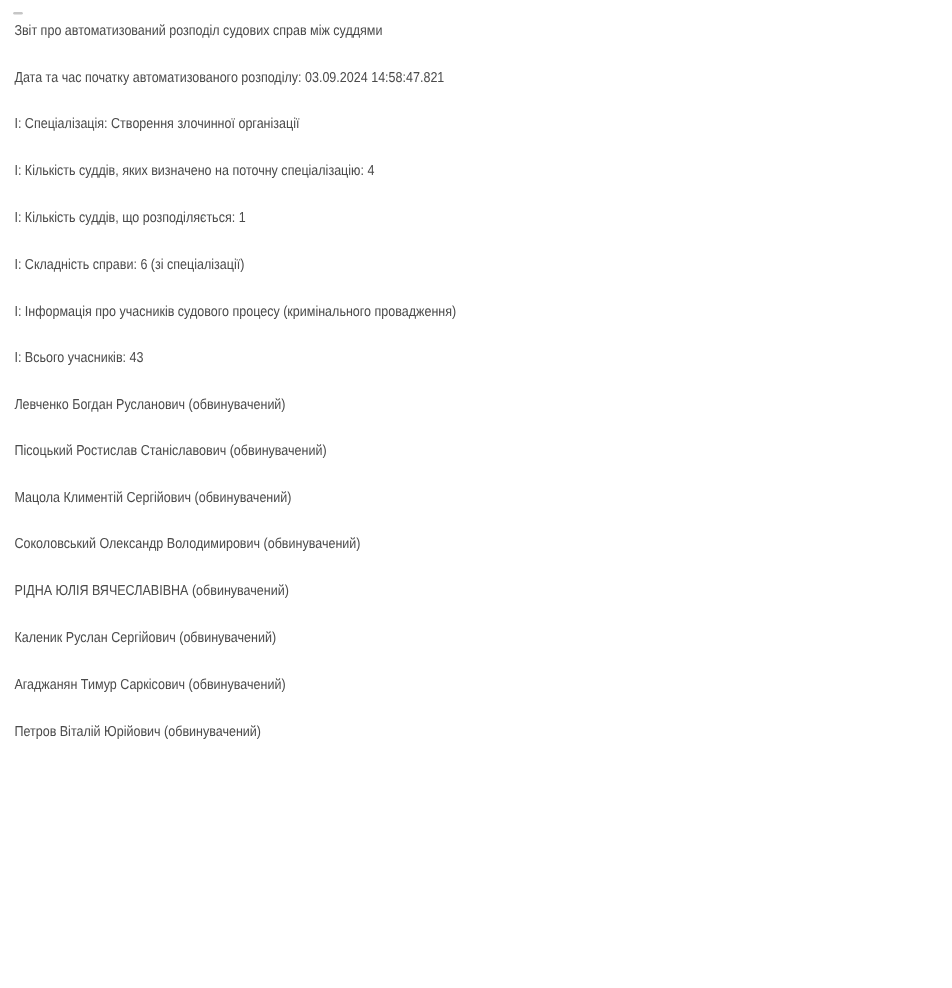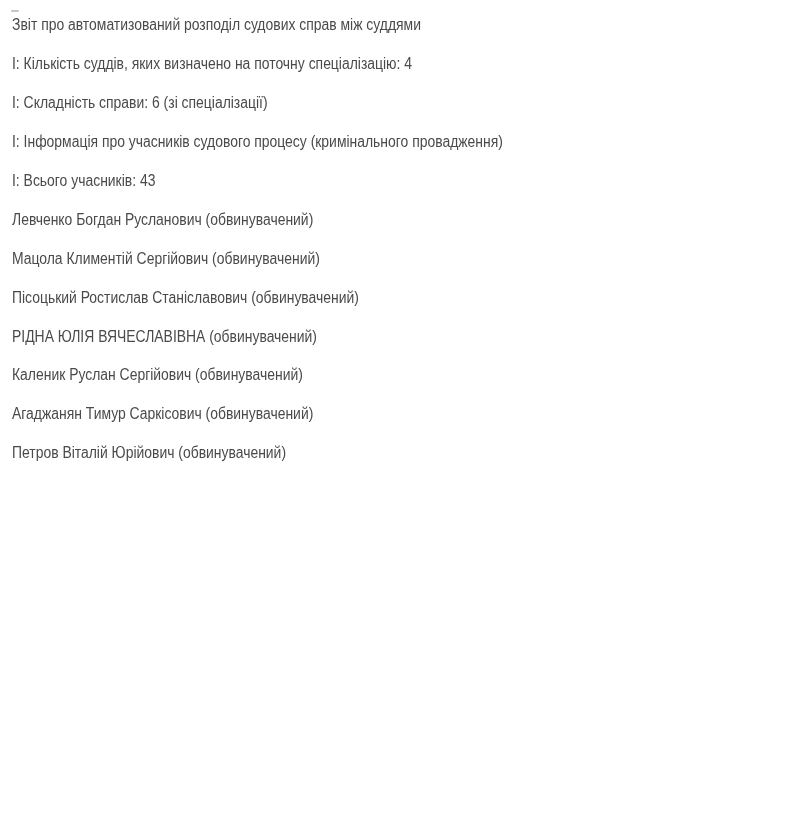--- a/index.html
+++ b/index.html
@@ -18,21 +18,21 @@
     width: 793px;
     height: 823px;
     padding: 6px 0 0 12px;
     box-sizing: border-box;
     color: #4a4a4a;
   }
   .line {
     height: 38.9px;
     display: flex;
     align-items: center;
-    font-size: 16px;
+    font-size: 12px;
     white-space: nowrap;
     overflow: visible;
   }
   .line > span {
     display: inline-block;
     transform: scaleX(0.87);
     transform-origin: 0 50%;
     letter-spacing: 0px;
   }
   .top-artifact {
@@ -48,39 +48,51 @@
 </head>
 <body style="background: rgb(255, 255, 255);">
 
 <div class="doc" style="color: rgb(74, 74, 74);">
   <div class="top-artifact"></div>
 
   <div class="line">
       <span>Звіт про автоматизований розподіл судових справ між суддями</span>
     </div>
   <div class="line">
+      <span>Дата та час початку автоматизованого розподілу: 03.09.2024 14:58:47.821</span>
+    </div>
+  <div class="line">
+      <span>І: Спеціалізація: Створення злочинної організації</span>
+    </div>
+  <div class="line">
       <span>І: Кількість суддів, яких визначено на поточну спеціалізацію: 4</span>
+    </div>
+  <div class="line">
+      <span>І: Кількість суддів, що розподіляється: 1</span>
     </div>
   <div class="line">
       <span>І: Складність справи: 6 (зі спеціалізації)</span>
     </div>
   <div class="line">
       <span>І: Інформація про учасників судового процесу (кримінального провадження)</span>
     </div>
   <div class="line">
       <span>І: Всього учасників: 43</span>
     </div>
   <div class="line">
       <span>Левченко Богдан Русланович (обвинувачений)</span>
     </div>
   <div class="line">
+      <span>Пісоцький Ростислав Станіславович (обвинувачений)</span>
+    </div>
+  <div class="line">
       <span>Мацола Климентій Сергійович (обвинувачений)</span>
     </div>
   <div class="line">
-      <span>Пісоцький Ростислав Станіславович (обвинувачений)</span>
+      <span>Соколовський Олександр Володимирович (обвинувачений)</span>
     </div>
   <div class="line">
       <span>РІДНА ЮЛІЯ ВЯЧЕСЛАВІВНА (обвинувачений)</span>
     </div>
   <div class="line">
       <span>Каленик Руслан Сергійович (обвинувачений)</span>
     </div>
   <div class="line">
       <span>Агаджанян Тимур Саркісович (обвинувачений)</span>
     </div>

